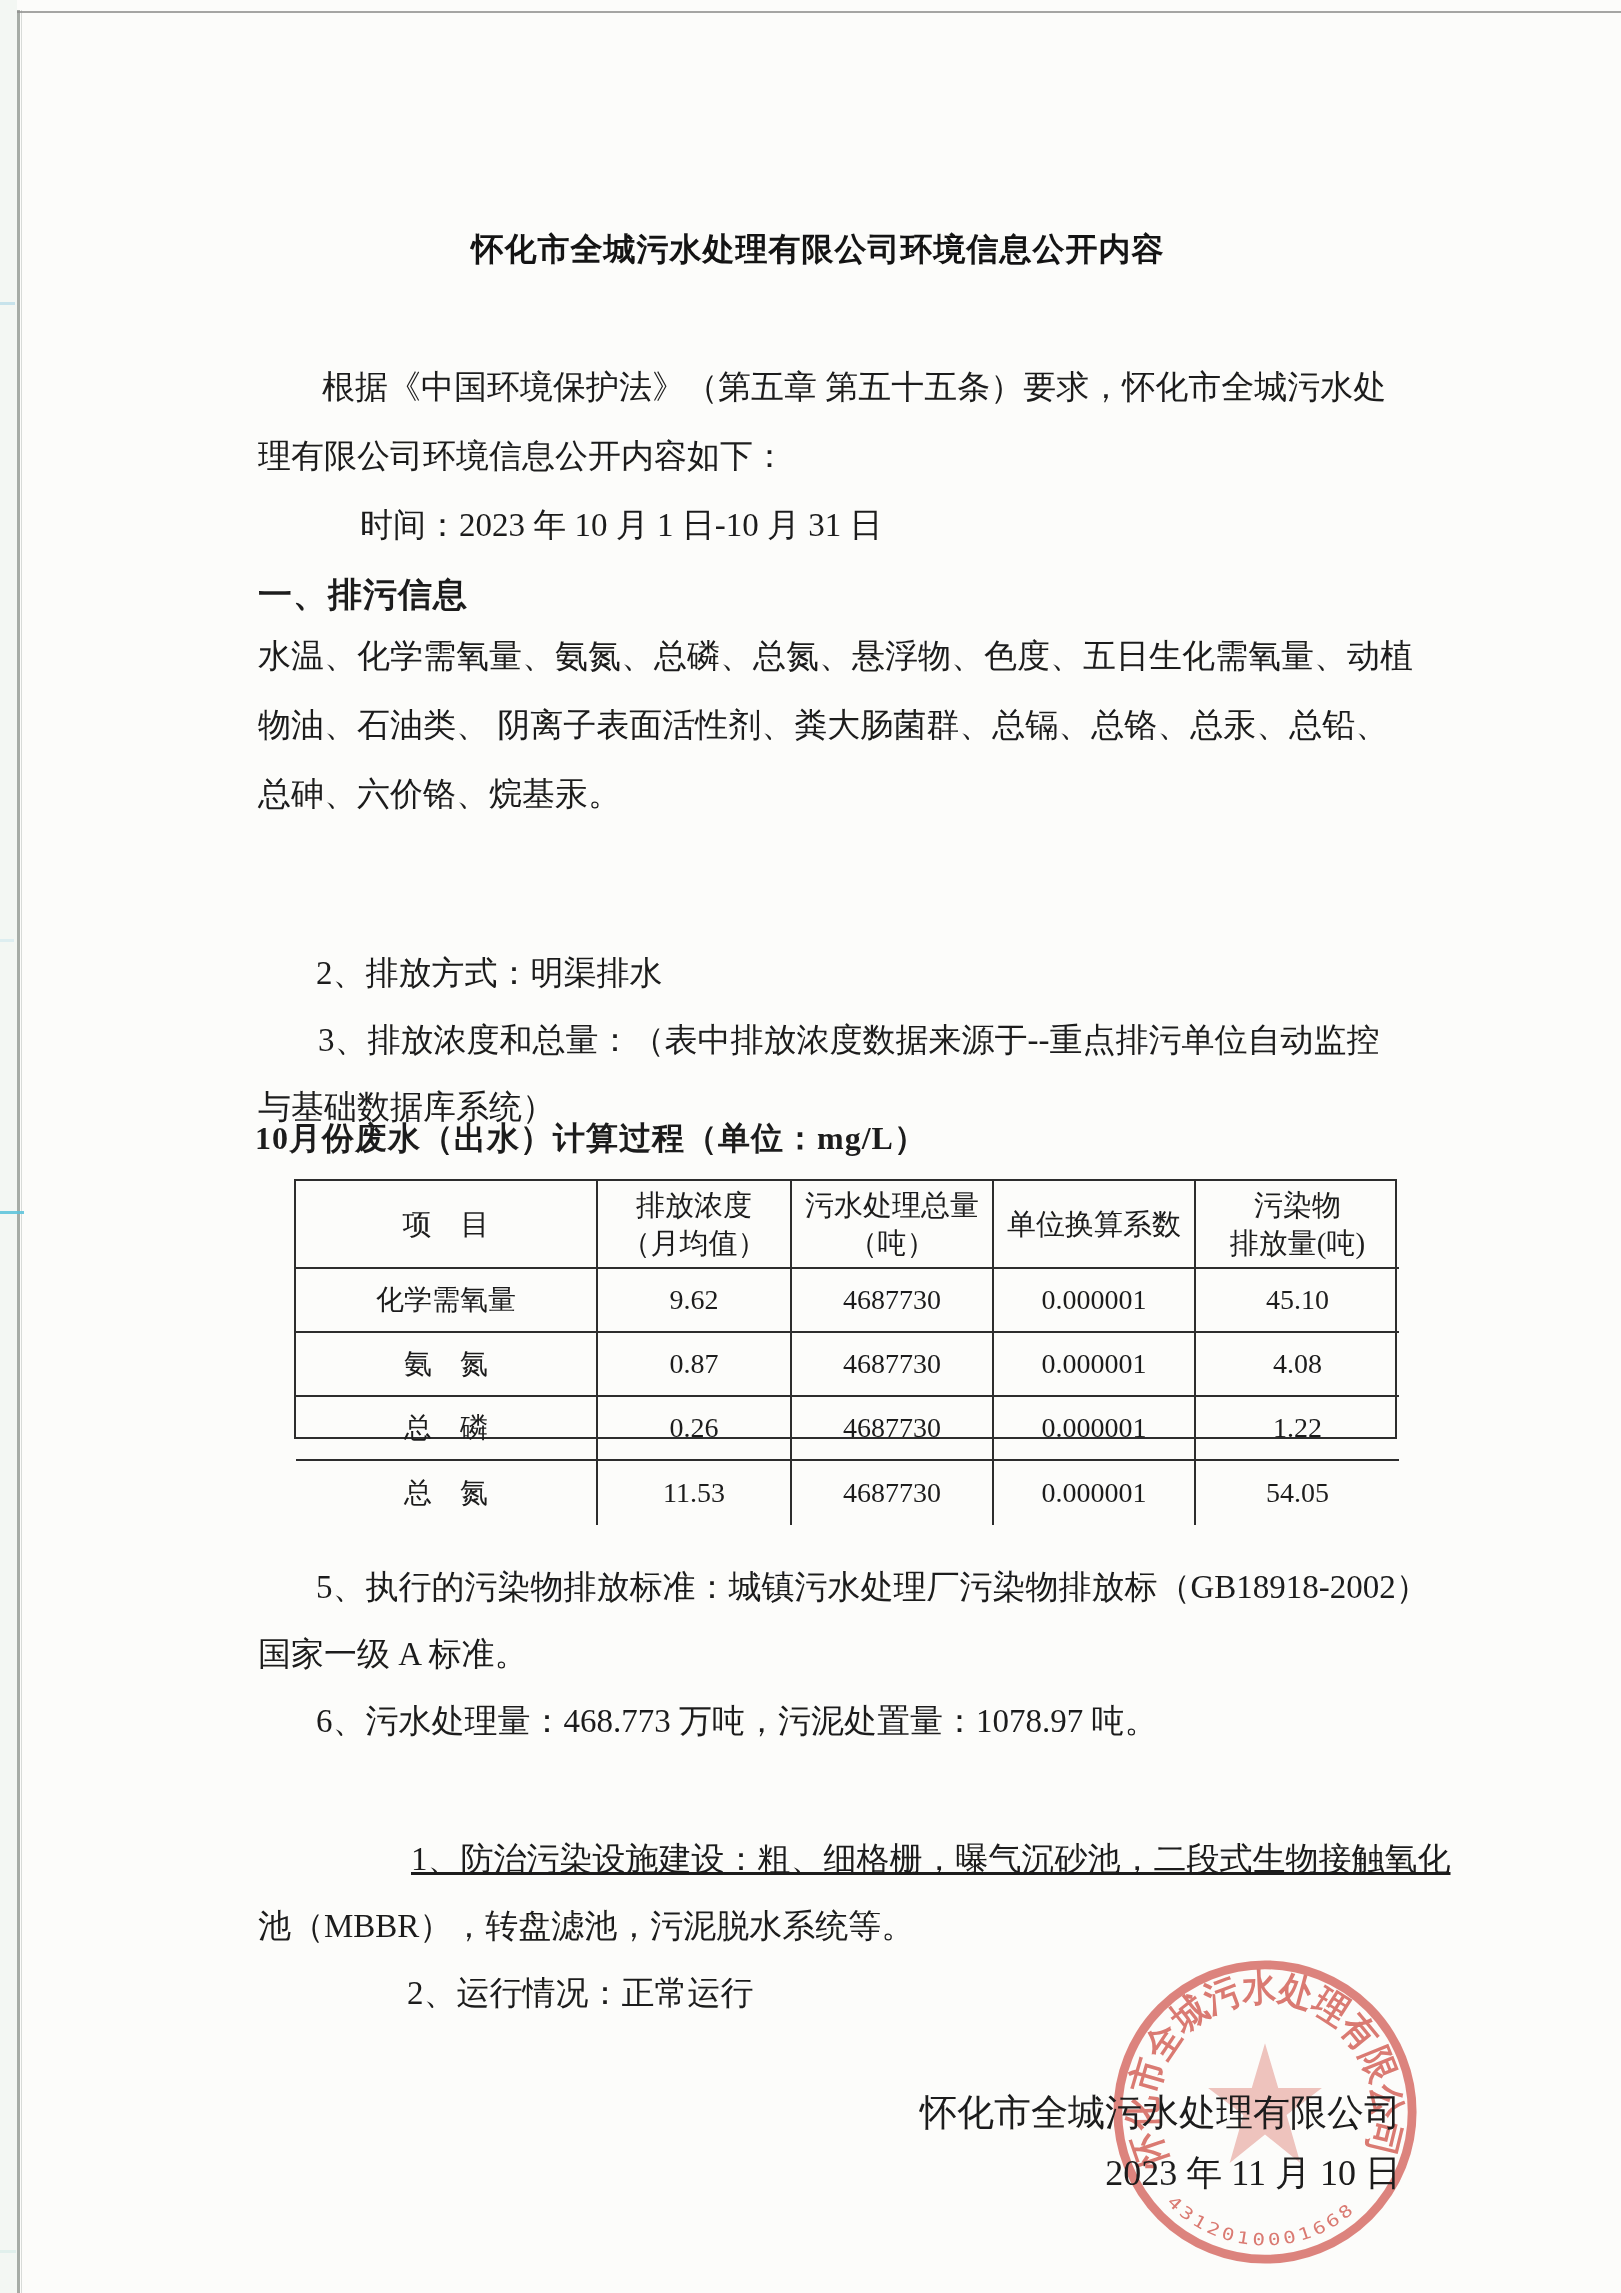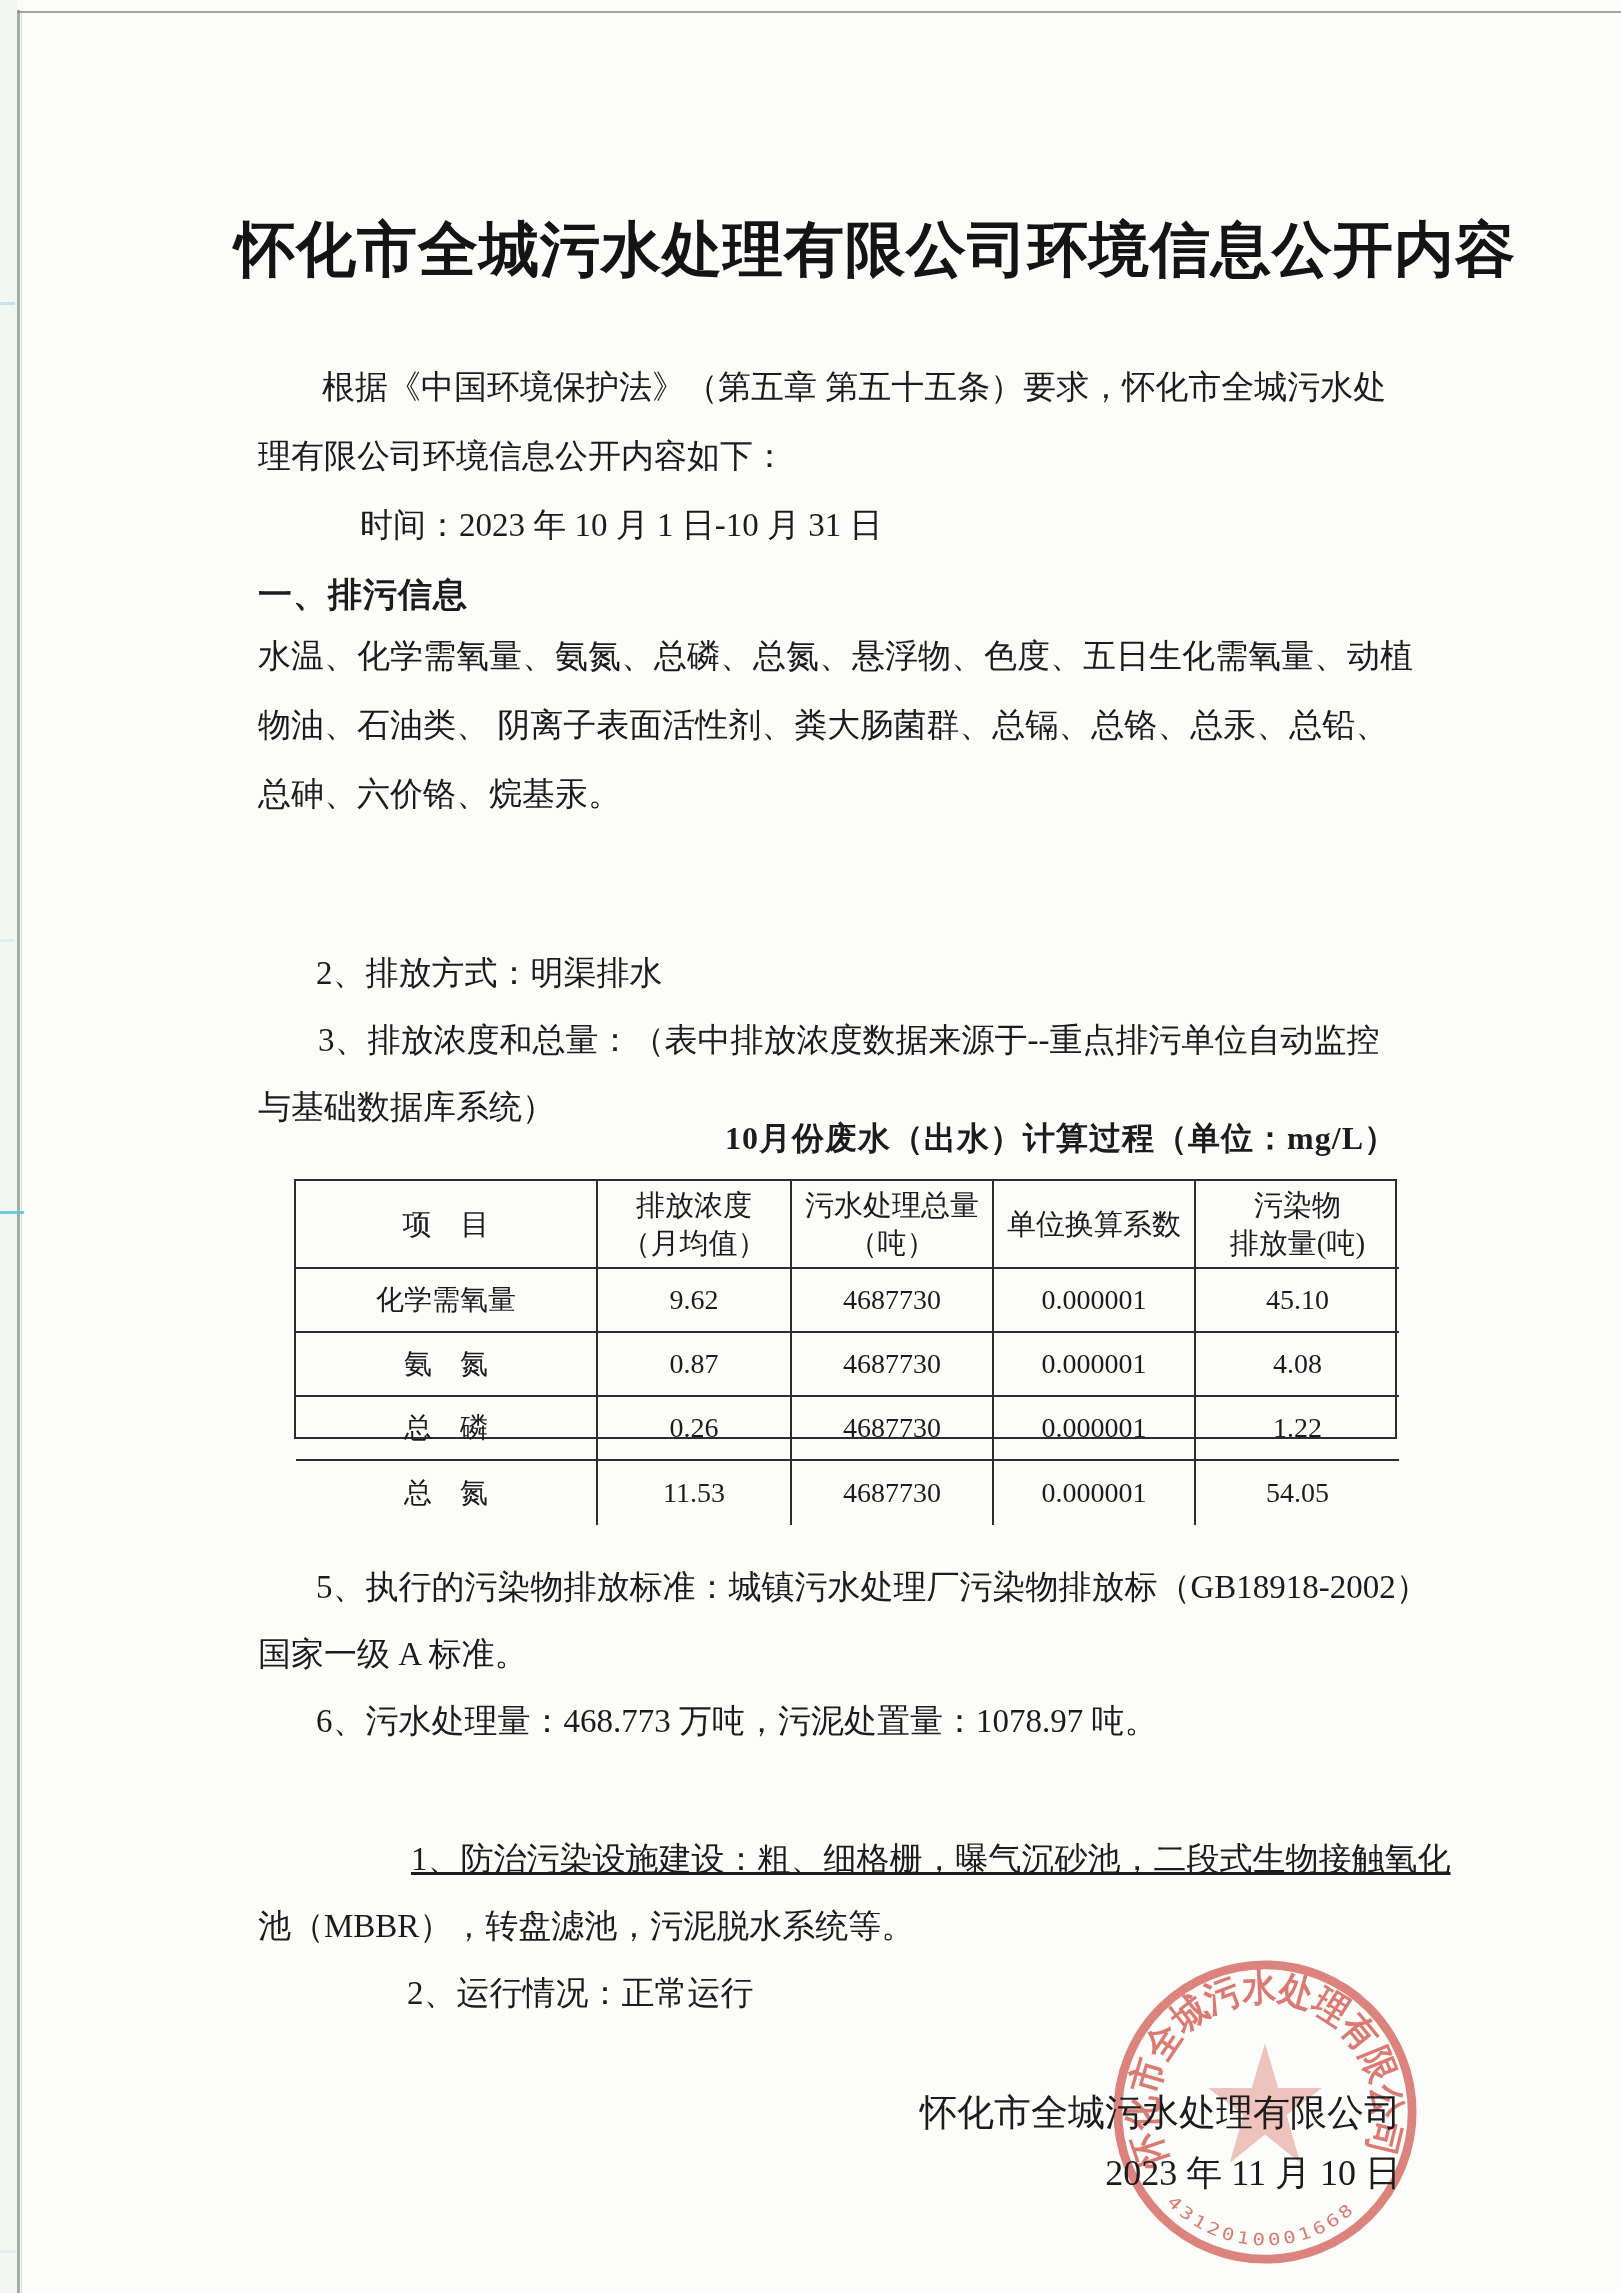--- a/index.html
+++ b/index.html
@@ -16,42 +16,42 @@
   .scan-edge-top{position:absolute;left:16.7px;top:10.8px;width:1605px;height:2px;background:#8f8f8d;opacity:.8;}
   .tick{position:absolute;height:2.9px;}
   .tick.t1{left:0;top:308;width:14.7px;background:#bcdde8;opacity:.8;top:302px;}
   .tick.t2{left:0;top:939px;width:13.7px;background:#d3e9ee;opacity:.7;}
   .tick.t3{left:0;top:1211px;width:23.5px;background:#5fc4dc;opacity:.9;}
   .tick.t4{left:0;top:2250px;width:15.7px;background:#d9ece8;opacity:.7;}
   
   .doc-title{
     position:absolute;left:235px;top:220px;width:1166px;
     text-align:center;font-family:"Liberation Sans","DejaVu Sans",sans-serif;
-    font-weight:700;font-size:60px;line-height:59px;color:#141414;letter-spacing:1px;
+    font-weight:700;font-size:32px;line-height:59px;color:#141414;letter-spacing:1px;
     white-space:pre;
   }
   .block{position:absolute;left:255px;width:1245px;}
   .ln{white-space:pre;font-size:33px;}
   .lh70 .ln{height:69px;line-height:69px;}
   .lh68 .ln{height:67px;line-height:67px;}
   .ind3  {padding-left:2.9px;}
   .ind21 {padding-left:20.6px;}
   .ind60 {padding-left:59px;}
   .ind62 {padding-left:61px;}
   .ind64 {padding-left:63px;}
   .ind68 {padding-left:67px;}
   .ind107{padding-left:105px;}
   .ind155{padding-left:152px;}
   .ind159{padding-left:156px;text-decoration:underline;}
   .bold{font-weight:700;font-family:"Liberation Sans","DejaVu Sans",sans-serif;font-size:34px;letter-spacing:1px;}
   .blockA{top:353px;} .blockB{top:622px;} .blockC{top:940px;}
   .blockD{top:1554px;} .blockE{top:1826px;}
   
   .tbl-title{
-    position:absolute;left:255px;top:1117px;width:1142px;text-align:right;
+    position:absolute;left:255px;top:1117px;width:1142px;text-align:left;
     font-weight:700;font-size:32px;white-space:pre;letter-spacing:1px;
   }
   .tbl{
     position:absolute;left:294px;top:1179px;width:1103px;height:260px;
     display:grid;grid-template-columns:302px 194px 202px 202px 203px;
     grid-template-rows:88px 64px 64px 64px 64px;
     border:2.9px solid #2d2d2d;box-sizing:border-box;
     background:transparent;
   }
   .cell{

